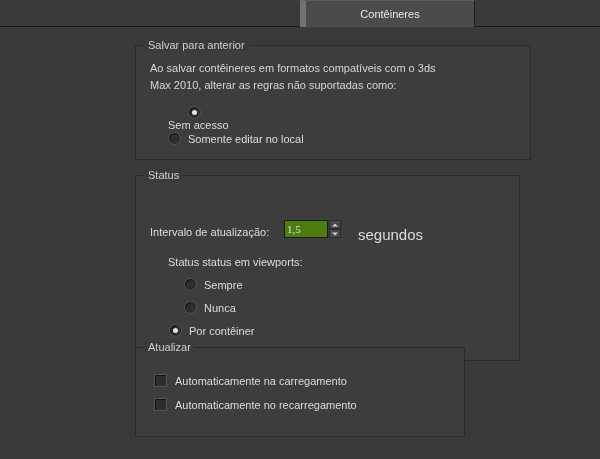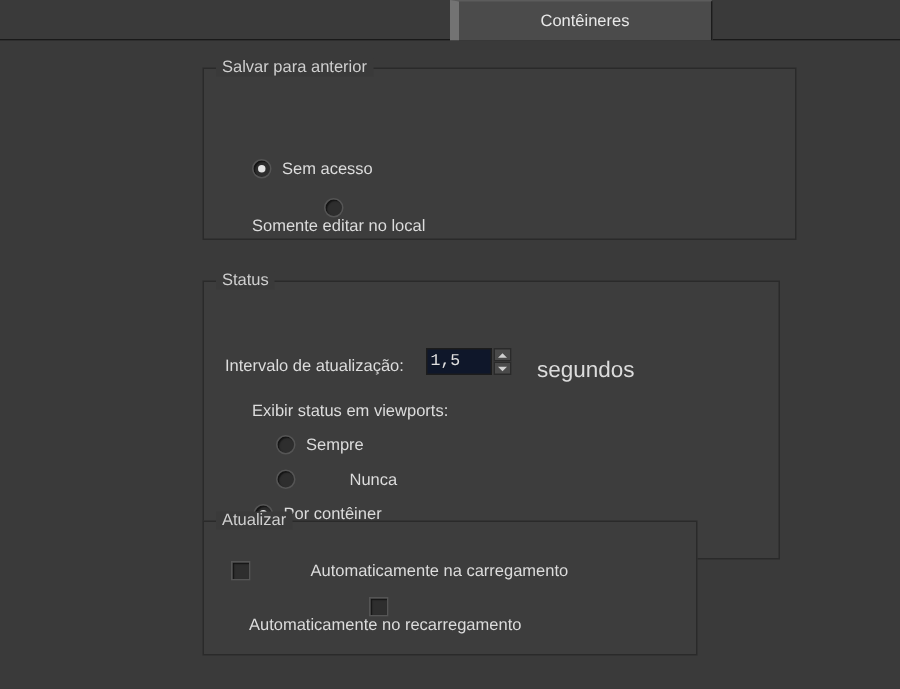--- a/index.html
+++ b/index.html
@@ -81,21 +81,21 @@
     top: -7px;
     left: 8px;
     padding: 0 4px;
     background: #3a3a3a;
     color: #cfcfcf;
     font-size: 11px;
     line-height: 12px;
   }
 
   #grp-save { left: 135px; top: 18px; width: 396px; height: 115px; }
-  #grp-status { left: 135px; top: 148px; width: 385px; height: 186px; margin-top: 12px; }
+  #grp-status { left: 135px; top: 148px; width: 385px; height: 186px; }
   #grp-update { left: 135px; top: 320px; width: 330px; height: 90px; padding-left: 28px; }
 
   .desc {
     position: absolute;
     left: 14px;
     top: 14px;
     width: 300px;
     line-height: 17px;
     color: #d6d6d6;
     font-size: 11px;
@@ -155,24 +155,24 @@
   }
   .spinner {
     position: absolute;
     display: flex;
     align-items: stretch;
     height: 18px;
   }
   .spinner input {
     width: 44px;
     height: 18px;
-    background: #0f172a;
+    background: #4d7c0f;
     border: 1px solid #1c1c1c;
     color: #e0e0e0;
-    font-family: Liberation Mono, monospace;
+    font-family: Liberation Serif, serif;
     font-size: 11px;
     padding: 0 2px;
     box-sizing: border-box;
     outline: none;
   }
   .spin-btns {
     width: 12px;
     display: flex;
     flex-direction: column;
     margin-left: 1px;
@@ -215,27 +215,28 @@
   <div class="tab-active">
     <span>Contêineres</span>
   </div>
 </div>
 
 <div class="content">
 
   <div class="group" id="grp-save">
     <div class="group-title">Salvar para anterior</div>
 
-
-    <div class="radio-row" style="left:32px; top:60px;">
+    <div class="desc">Ao salvar contêineres em formatos compatíveis com o 3ds Max 2010, alterar as regras não suportadas como:</div>
+
+    <div class="radio-row" style="left:32px; top:60px;flex-direction:column;">
       <span class="radio checked"></span>
       <span class="radio-label">Sem acesso</span>
     </div>
 
-    <div class="radio-row" style="left:32px; top:86px;flex-direction:column;">
+    <div class="radio-row" style="left:32px; top:86px;">
       <span class="radio"></span>
       <span class="radio-label">Somente editar no local</span>
     </div>
   </div>
 
   <div class="group" id="grp-status">
     <div class="group-title">Status</div>
 
     <div class="field-label" style="left:14px; top:50px;text-align:right;">Intervalo de atualização:</div>
 
@@ -246,50 +247,50 @@
             <span class="arrow"></span>
           </span>
         <span class="spin-btn spin-down">
             <span class="arrow"></span>
           </span>
       </span>
     </div>
 
     <div class="unit-label" style="left:222px; top:50px;">segundos</div>
 
-    <div class="sub-label" style="left:32px; top:80px;">Exibir status em viewports:</div>
+    <div class="sub-label" style="left:32px; top:80px;">Status status em viewports:</div>
 
     <div class="radio-row" style="left:48px; top:102px;align-items:flex-end;">
       <span class="radio"></span>
       <span class="radio-label">Sempre</span>
     </div>
 
-    <div class="radio-row" style="left:48px; top:125px;gap:29px;">
+    <div class="radio-row" style="left:48px; top:125px;">
       <span class="radio"></span>
       <span class="radio-label">Nunca</span>
     </div>
 
     <div class="radio-row" style="left:33px; top:148px;">
       <span class="radio checked"></span>
       <span class="radio-label">Por contêiner</span>
     </div>
 
     <div class="check-row" style="left:18px; top:172px;">
       <span class="checkbox"></span>
       <span class="check-label">Desativar verificação de atualização</span>
     </div>
   </div>
 
   <div class="group" id="grp-update">
     <div class="group-title">Atualizar</div>
 
-    <div class="check-row" style="left:18px; top:26px;gap:32px;">
+    <div class="check-row" style="left:18px; top:26px;">
       <span class="checkbox"></span>
       <span class="check-label">Automaticamente na carregamento</span>
     </div>
 
-    <div class="check-row" style="left:30px; top:50px;flex-direction:column;">
+    <div class="check-row" style="left:18px; top:50px;">
       <span class="checkbox"></span>
       <span class="check-label">Automaticamente no recarregamento</span>
     </div>
   </div>
 
 </div>
 
 </body></html>

